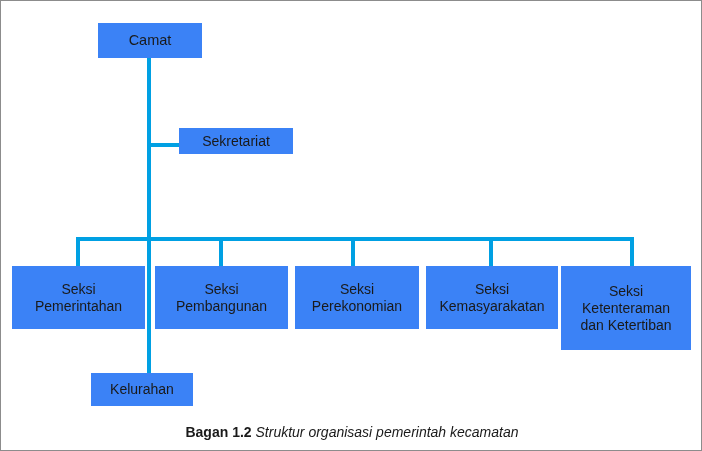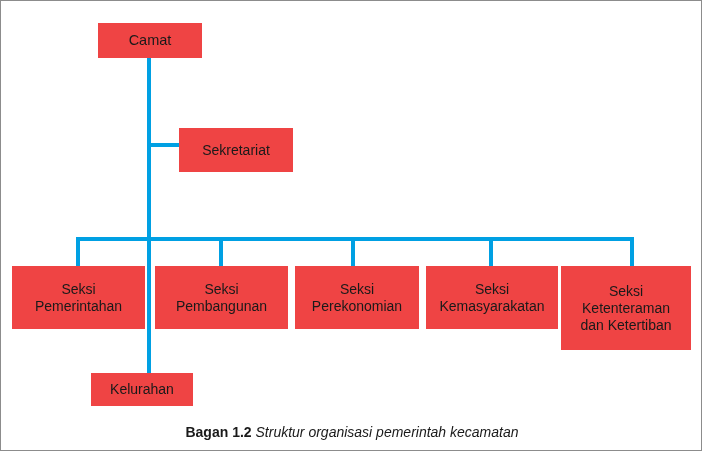--- a/index.html
+++ b/index.html
@@ -28,21 +28,21 @@
   }
   
   .conn {
     position: absolute;
     background: #00a0e3;
   }
   
   .node {
     position: absolute;
     box-sizing: border-box;
-    background: #ef4444;
+    background: #3b82f6;
     color: #1a1a1a;
     display: flex;
     align-items: center;
     justify-content: center;
     text-align: center;
     font-family: "Liberation Sans", sans-serif;
     font-size: 14px;
     line-height: 17px;
     letter-spacing: 0px;
     white-space: pre-line;
@@ -101,21 +101,21 @@
     <div class="conn" style="left:75px; top:236px; width:558px; height:4px;"></div>
 
     <div class="conn" style="left:75px; top:236px; width:4px; height:30px;"></div>
     <div class="conn" style="left:218px; top:236px; width:4px; height:30px;"></div>
     <div class="conn" style="left:350px; top:236px; width:4px; height:30px;"></div>
     <div class="conn" style="left:488px; top:236px; width:4px; height:30px;"></div>
     <div class="conn" style="left:629px; top:236px; width:4px; height:30px;"></div>
 
     <div class="node leader" style="left:97px; top:22px; width:104px; height:35px;">Camat</div>
 
-    <div class="node" style="left:178px; top:127px; width:114px; height:44px;">Sekretariat</div>
+    <div class="node" style="left:178px; top:127px; width:114px; height:26px;">Sekretariat</div>
 
     <div class="node" style="left:11px; top:265px; width:133px; height:63px;">Seksi
 Pemerintahan</div>
 
     <div class="node" style="left:154px; top:265px; width:133px; height:63px;">Seksi
 Pembangunan</div>
 
     <div class="node" style="left:294px; top:265px; width:124px; height:63px;">Seksi
 Perekonomian</div>
 

